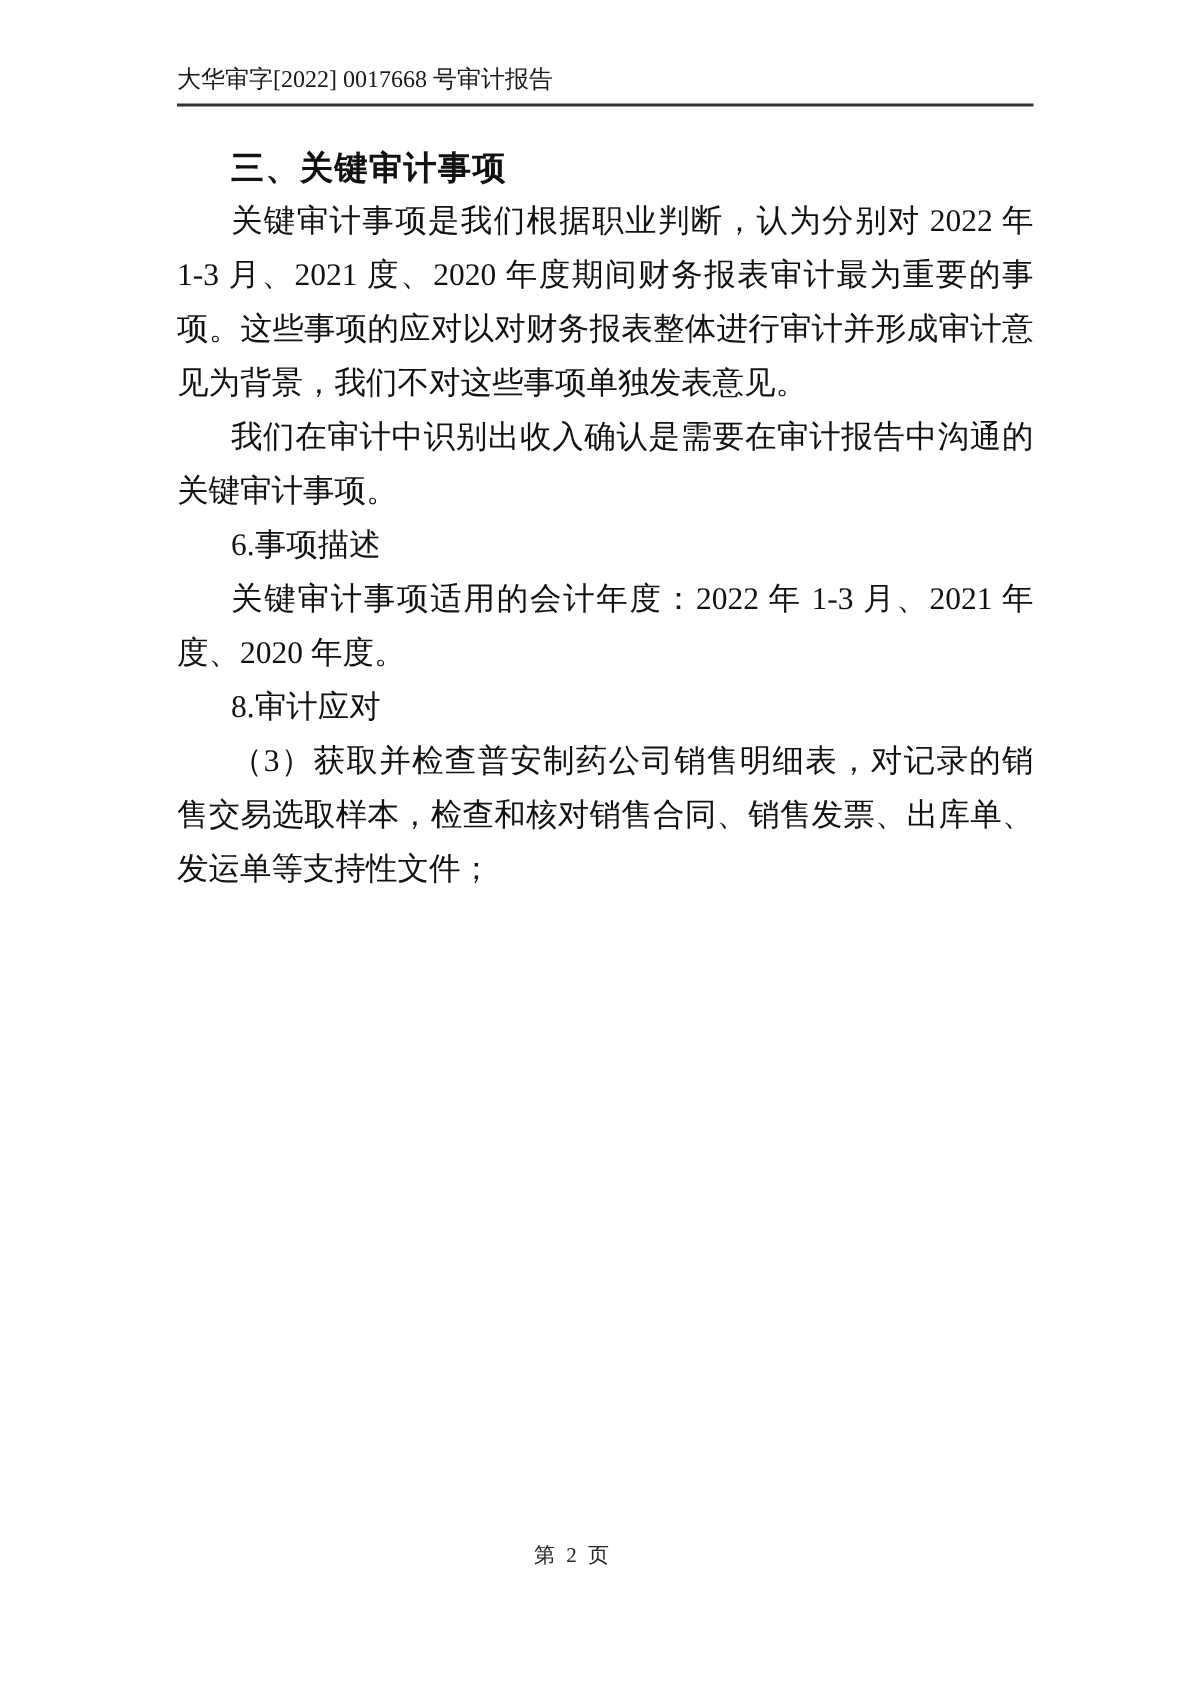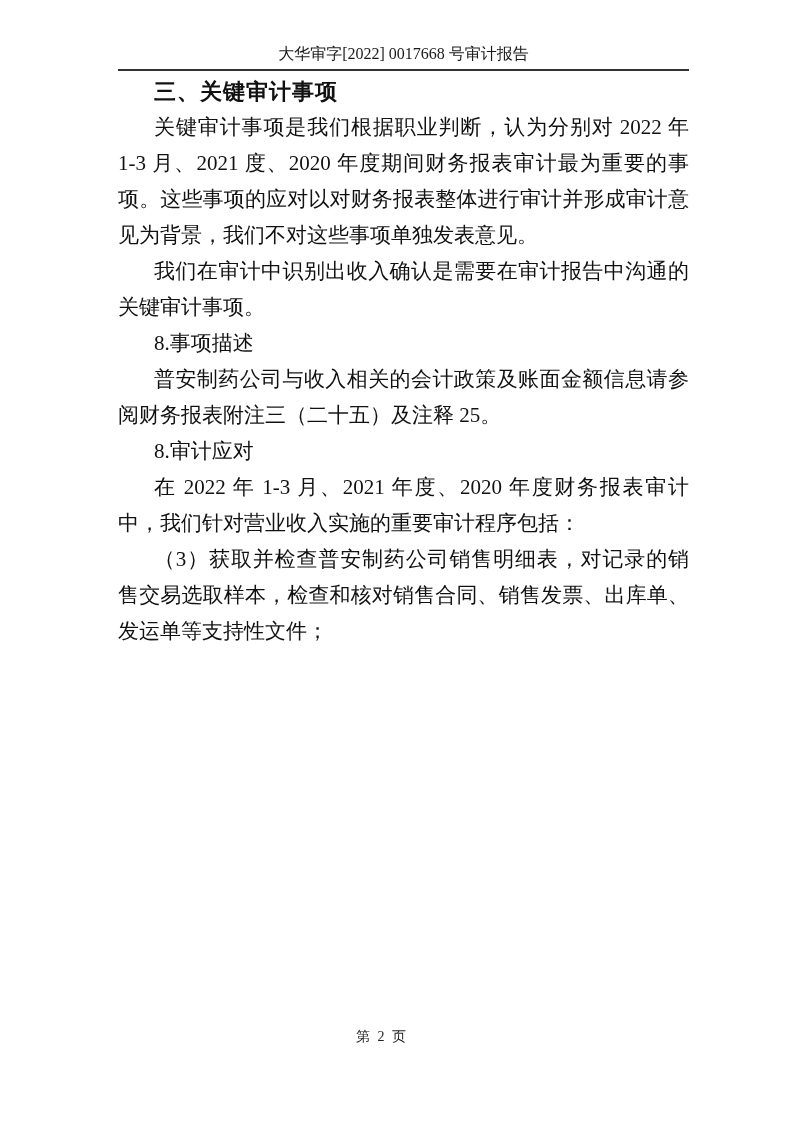--- a/index.html
+++ b/index.html
@@ -18,27 +18,27 @@
   .content {
     position: absolute;
     left: 118px;
     width: 571px;
     top: 0;
   }
   .header {
     margin-top: 44px;
     padding-bottom: 5px;
     border-bottom: 2px solid #333333;
-    text-align: center;
+    text-align: left;
     font-size: 16px;
     line-height: 20px;
     color: #1a1a1a;
   }
   .section-title {
-    margin-top: 8px;
+    margin-top: 28px;
     text-indent: 36px;
     font-size: 22px;
     font-weight: bold;
     line-height: 26px;
     letter-spacing: 1px;
   }
   .body-text {
     margin-top: 4px;
   }
   .body-text p {
@@ -68,24 +68,23 @@
 
     <div class="header">
       <span>大华审字[2022] 0017668 号审计报告</span>
     </div>
 
     <h1 class="section-title">三、关键审计事项</h1>
 
     <div class="body-text">
       <p>关键审计事项是我们根据职业判断，认为分别对 2022 年 1-3 月、2021 度、2020 年度期间财务报表审计最为重要的事项。这些事项的应对以对财务报表整体进行审计并形成审计意见为背景，我们不对这些事项单独发表意见。</p>
       <p>我们在审计中识别出收入确认是需要在审计报告中沟通的关键审计事项。</p>
-      <p>8.事项描述</p>
-      <p>普安制药公司与收入相关的会计政策及账面金额信息请参阅财务报表附注三（二十五）及注释 25。</p>
+      <p>6.事项描述</p>
+      <p>关键审计事项适用的会计年度：2022 年 1-3 月、2021 年度、2020 年度。</p>
       <p>8.审计应对</p>
-      <p>在 2022 年 1-3 月、2021 年度、2020 年度财务报表审计中，我们针对营业收入实施的重要审计程序包括：</p>
       <p>（3）获取并检查普安制药公司销售明细表，对记录的销售交易选取样本，检查和核对销售合同、销售发票、出库单、发运单等支持性文件；</p>
     </div>
   </div>
 
   <div class="footer">
     <span>第 2 页</span>
   </div>
 </div>
 
 </body></html>

